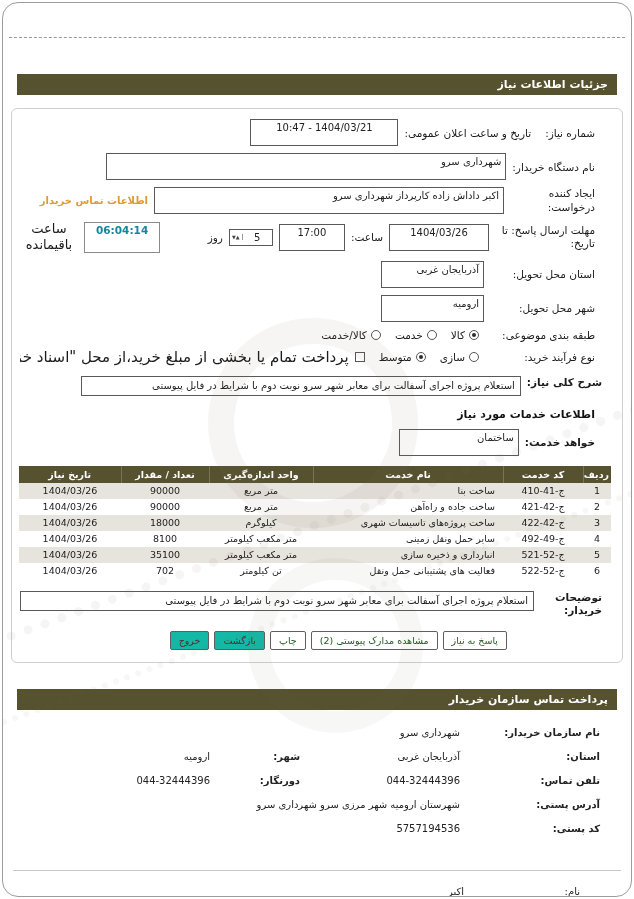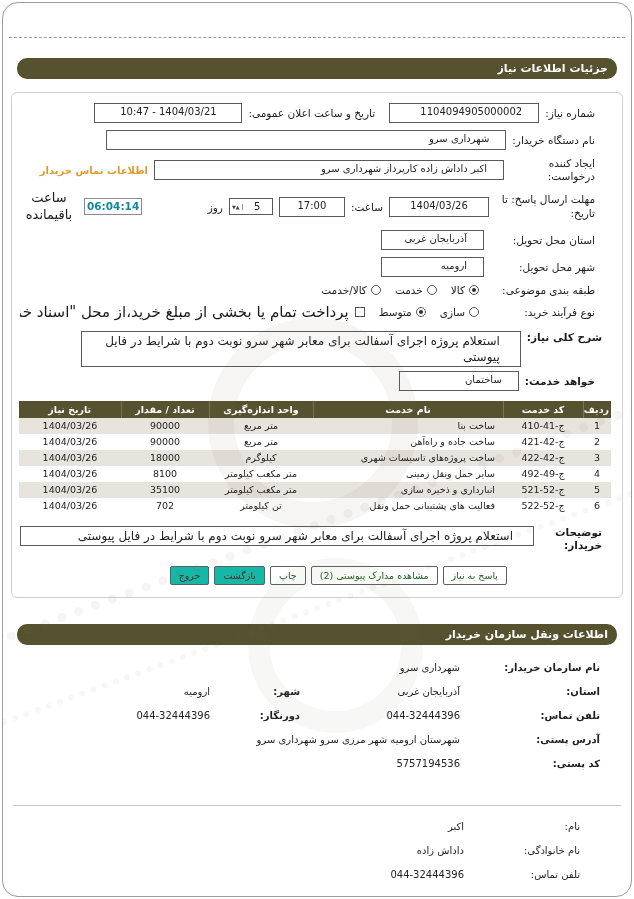--- a/index.html
+++ b/index.html
@@ -10,54 +10,54 @@
     font-family:"DejaVu Sans", sans-serif; direction:rtl; overflow:hidden; color:#222;
   }
   
   .wm { position:absolute; pointer-events:none; z-index:5; }
   .wm-circle1 { left:205px; top:315px; width:210px; height:210px; border:26px solid rgba(125,115,90,.07); border-radius:50%; }
   .wm-circle2 { left:245px; top:555px; width:175px; height:175px; border:22px solid rgba(125,115,90,.06); border-radius:50%; }
   .wm-band1 { left:-70px; top:515px; width:780px; border-top:9px dotted rgba(125,115,90,.07); transform:rotate(-20deg); }
   .wm-band2 { left:-70px; top:600px; width:780px; border-top:6px dotted rgba(125,115,90,.06); transform:rotate(-20deg); }
 
   .dots { border-top:1px dashed #999; margin:34px 6px 0; }
-  .bar { margin:20px 14px 0; height:21px; line-height:21px; background:#56512f; color:#fff;
-         font-size:11px; font-weight:bold; padding:0 9px; border-radius:10px; }
+  .bar { margin:36px 14px 0; height:21px; line-height:21px; background:#56512f; color:#fff;
+         font-size:11px; font-weight:bold; padding:0 9px; border-radius:0; }
   .form-box { margin:13px 8px 0; border:1px solid #cfcfcf; border-radius:6px; padding:10px 0 12px; }
 
   .frow { display:flex; align-items:center; padding:0 27px 0 8px; margin-bottom:7px; font-size:10.5px; gap:6px; }
   .lbl { white-space:nowrap; color:#1a1a1a; flex:none; }
   .lbl.wrap { white-space:normal; line-height:1.25; }
   .bold { font-weight:bold; }
-  .ibox { border:1px solid #595959; height:20px; line-height:15px; font-size:10px; padding:0 16px;
+  .ibox { border:1px solid #595959; height:27px; line-height:15px; font-size:10px; padding:0 4px;
           overflow:hidden; white-space:nowrap; background:#fff; flex:none; }
   .center { text-align:center; }
   .w150{width:150px}.w148{width:148px}.w400{width:400px}.w350{width:350px}
   .w100{width:100px}.w66{width:66px}.w103{width:103px}.w120{width:120px}.w440{width:440px}
   .lw85{width:85px}.lw100{width:100px}.lw105{width:105px}.lw110{width:110px}
 
   .link { color:#df9a2f; font-weight:bold; font-size:10px; white-space:nowrap; cursor:pointer; flex:none; }
 
   .opt { display:inline-flex; align-items:center; gap:4px; margin-left:8px; flex:none; }
   .radio { width:10px; height:10px; border:1px solid #555; border-radius:50%; background:#fff; position:relative; flex:none; }
   .radio.selected::after { content:""; position:absolute; inset:2px; border-radius:50%; background:#2e2e2e; }
   .checkbox { width:10px; height:10px; border:1px solid #555; background:#fff; flex:none; }
   .note { font-size:15px; white-space:nowrap; overflow:hidden; color:#1a1a1a; }
 
   .spin { border:1px solid #595959; width:44px; height:17px; display:inline-flex; align-items:center; flex:none; background:#fff; }
   .spin .num { flex:1; text-align:center; font-size:10px; }
   .spin .arrows { display:flex; flex-direction:column; font-size:5px; line-height:4px; color:#444;
                   padding:1px 2px; border-left:none; border-right:1px solid #999; }
   .spacer { flex:1; }
-  .timer { border:1px solid #8a8a8a; color:#13889b; font-weight:bold; font-size:10.5px; height:17px;
-           line-height:15px; padding:0 2px; flex:none; background:#fff; }
+  .timer { border:1px solid #8a8a8a; color:#13889b; font-weight:bold; font-size:10.5px; height:31px;
+           line-height:15px; padding:0 11px; flex:none; background:#fff; }
   .remaining { font-size:13px; width:58px; text-align:center; line-height:1.2; white-space:normal; flex:none; }
 
   .desc-row { display:flex; align-items:flex-start; padding:0 20px 0 8px; margin:10px 0 4px; gap:6px; font-size:10.5px; }
-  .dbox { border:1px solid #595959; min-height:18px; line-height:16px; font-size:12px; padding:1px 20px; background:#fff; }
+  .dbox { border:1px solid #595959; min-height:18px; line-height:16px; font-size:10px; padding:1px 5px; background:#fff; }
   .flex1 { flex:1; }
   .sec-title { font-weight:bold; font-size:11px; padding:0 27px 0 8px; margin:12px 0 8px; color:#111; }
 
   table.svc { table-layout:fixed; border-collapse:collapse; margin:10px 11px 0; width:592px; font-size:9.5px; }
   .svc th { background:#56512f; color:#fff; font-weight:bold; padding:3px 2px; border-left:1px solid #7a7456;
             white-space:nowrap; overflow:hidden; }
   .svc th:last-child { border-left:none;margin-left:20px; }
   .svc td { padding:2.5px 4px; text-align:center; white-space:nowrap; overflow:hidden; color:#1c1c1c; }
   .svc tr.shade td { background:#e7e4de; }
   .svc td.name-cell { text-align:right; padding-right:8px; }
@@ -97,21 +97,20 @@
   <div class="dots"></div>
 
   <div class="bar">
     <span>جزئیات اطلاعات نیاز</span>
   </div>
 
   <div class="form-box">
 
     <div class="frow">
       <span class="lbl">شماره نیاز:</span>
-      <span class="ibox w150">1104094905000002</span>
       <span class="lbl" style="margin-right:8px">تاریخ و ساعت اعلان عمومی:</span>
       <span class="ibox w148 center">1404/03/21 - 10:47</span>
     </div>
 
     <div class="frow">
       <span class="lbl">نام دستگاه خریدار:</span>
       <span class="ibox w400">شهرداری سرو</span>
     </div>
 
     <div class="frow">
@@ -173,20 +172,21 @@
       </span>
       <span class="checkbox"></span>
       <span class="note">پرداخت تمام یا بخشی از مبلغ خرید،از محل "اسناد خزانه اسلامی" خواهد بود.</span>
     </div>
 
     <div class="desc-row">
       <span class="lbl bold">شرح کلی نیاز:</span>
       <span class="dbox w440">استعلام پروژه اجرای آسفالت برای معابر شهر سرو نوبت دوم با شرایط در فایل  پیوستی</span>
     </div>
 
+    <div class="sec-title">اطلاعات خدمات مورد نیاز</div>
 
     <div class="frow">
       <span class="lbl bold">خواهد خدمت:</span>
       <span class="ibox w120">ساختمان</span>
     </div>
 
     <table class="svc">
       <colgroup>
         <col style="width:28px">
           <col style="width:80px">
@@ -266,21 +266,21 @@
       <button class="btn">پاسخ به نیاز</button>
       <button class="btn gap-after">مشاهده مدارک پیوستی (2)</button>
       <button class="btn">چاپ</button>
       <button class="btn pink">بازگشت</button>
       <button class="btn pink">خروج</button>
     </div>
 
   </div>
 
   <div class="bar" style="margin-top:26px">
-    <span>اطلاعات ونقل سازمان خریدار</span>
+    <span>پرداخت تماس سازمان خریدار</span>
   </div>
 
   <div class="contact">
     <div class="crow">
       <span class="cl">نام سازمان خریدار:</span>
       <span class="cv wide">شهرداری سرو</span>
     </div>
     <div class="crow">
       <span class="cl">استان:</span>
       <span class="cv">آذربایجان غربی</span>

